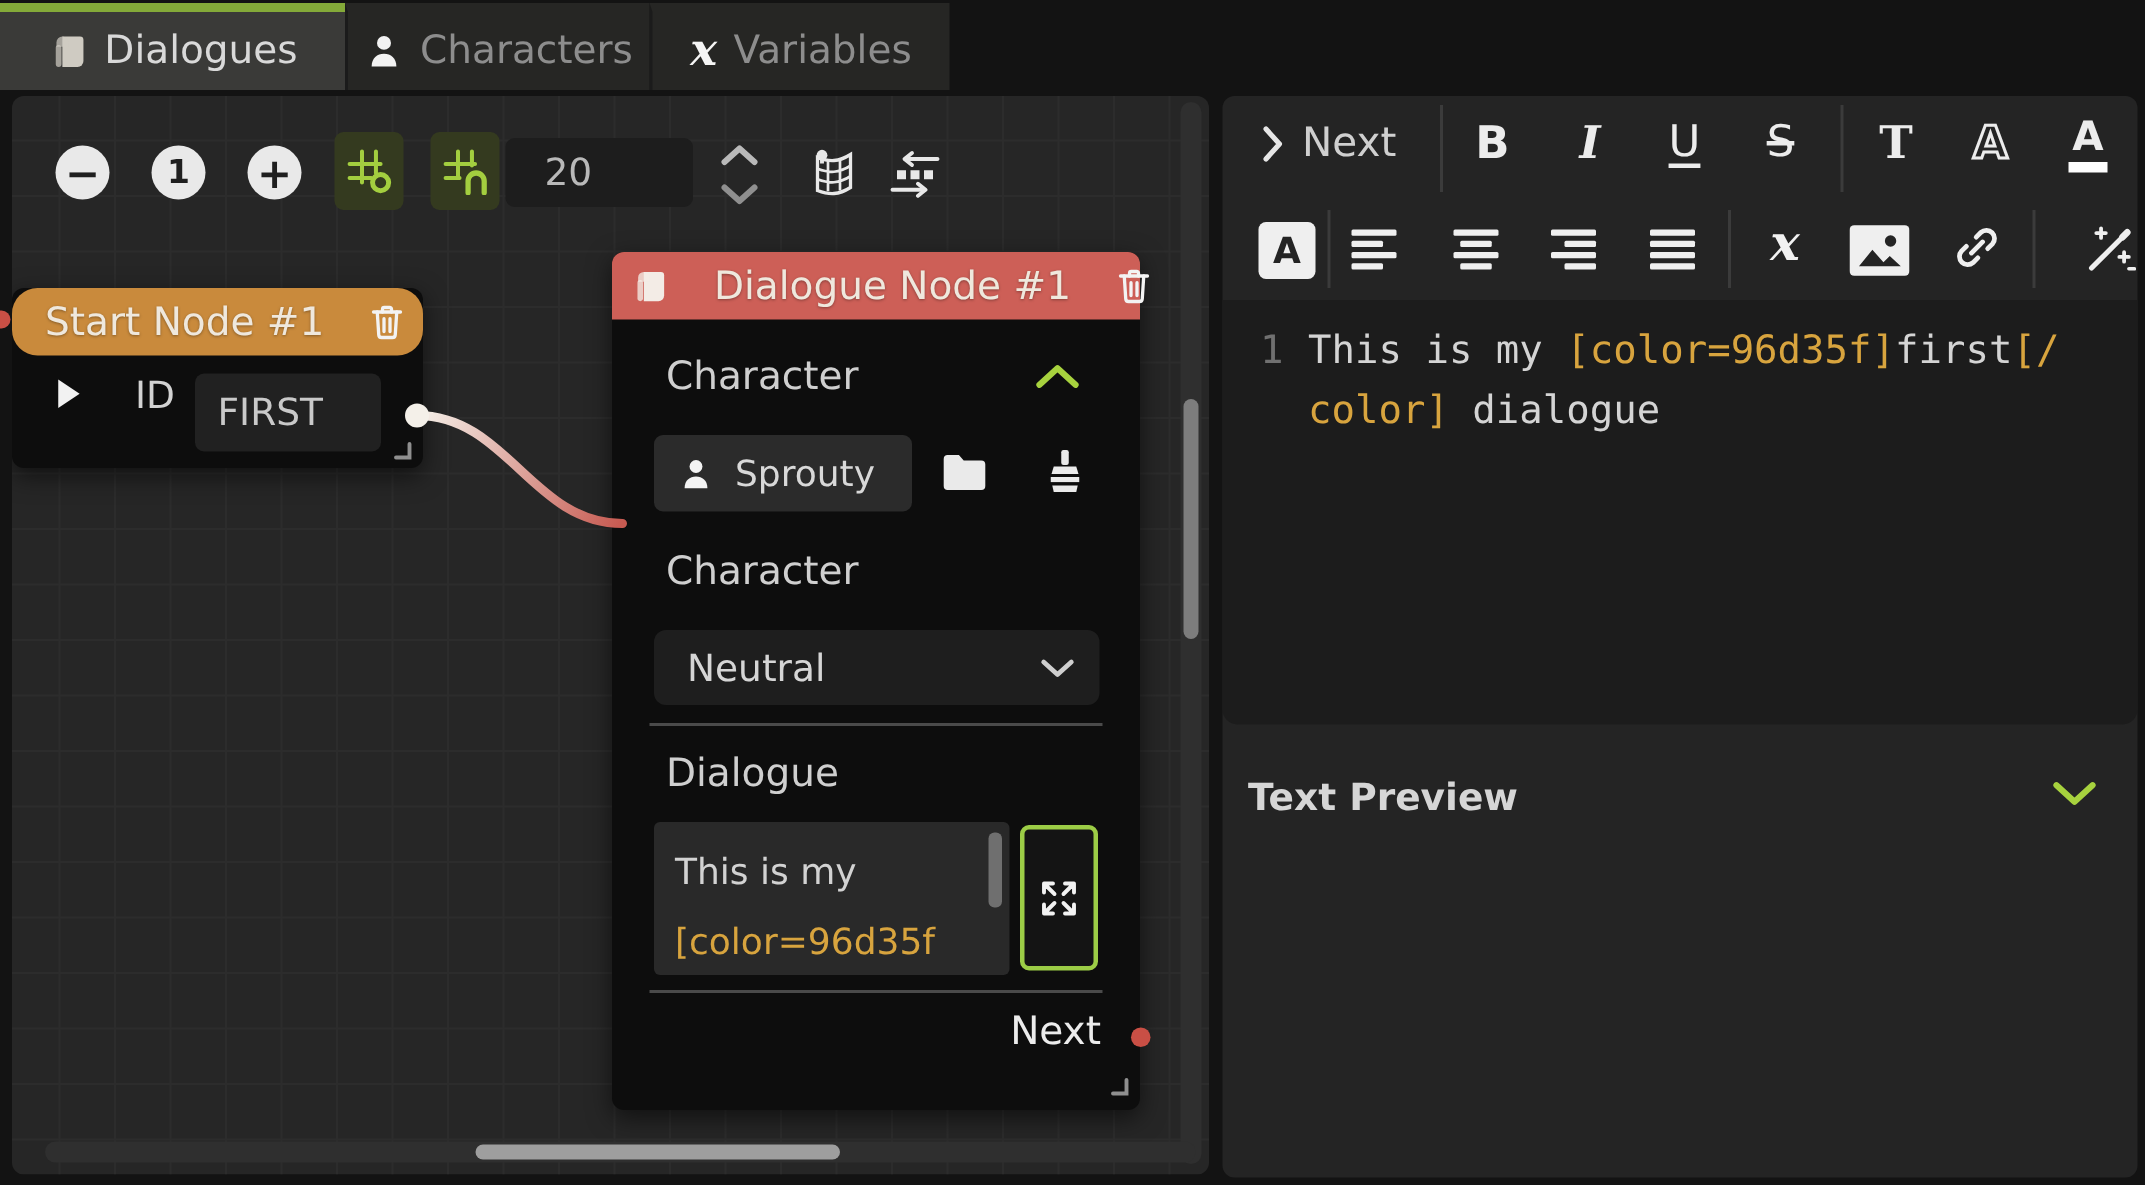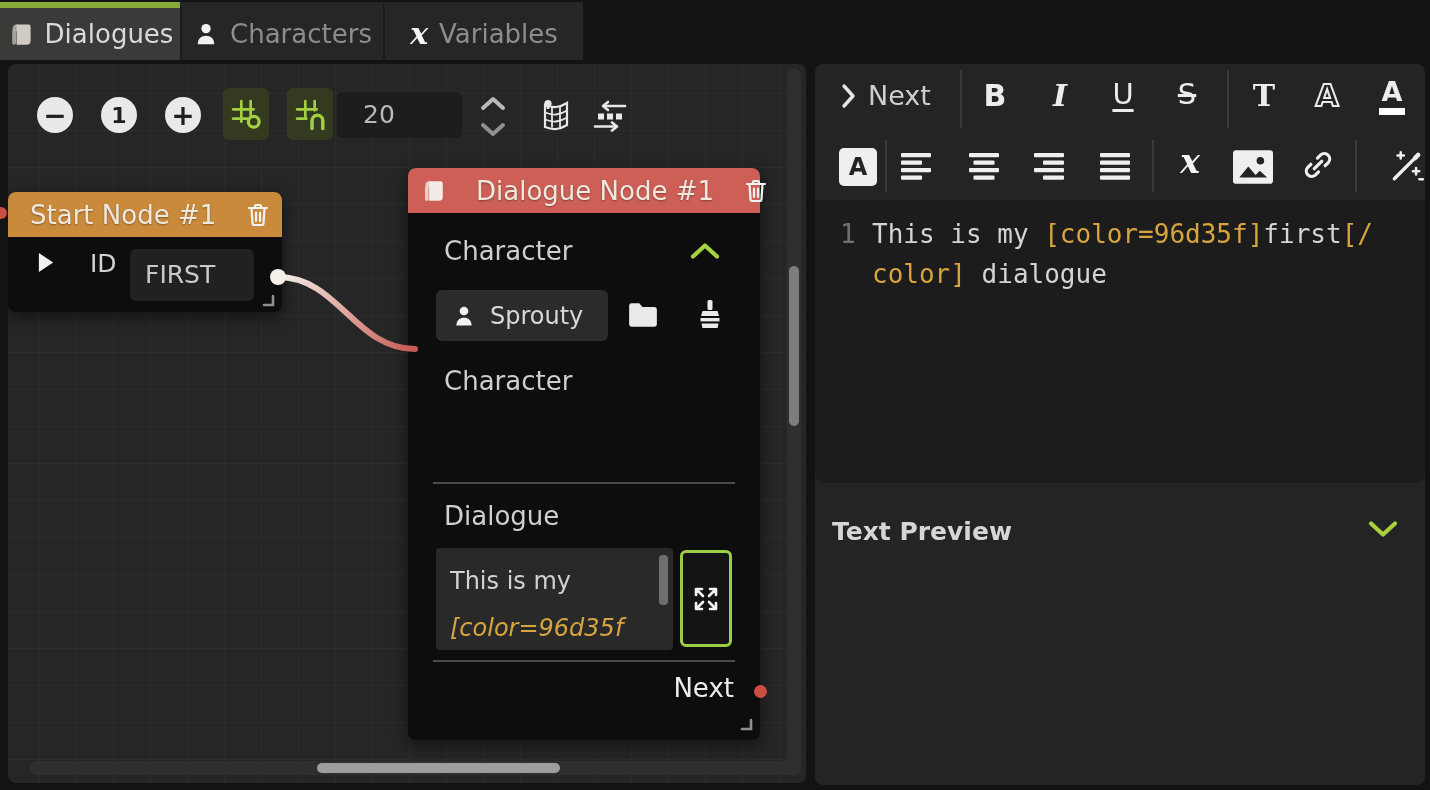--- a/index.html
+++ b/index.html
@@ -74,21 +74,21 @@
   .select{
     position:absolute;left:28px;top:252px;width:297px;height:50px;background:#1e1e1e;border-radius:8px;
     display:flex;align-items:center;color:#d5d5d5;font-size:25px;padding:0 16px 0 22px;box-sizing:border-box;cursor:pointer;
   }
   .select .grow{flex:1;}
   .textarea{
     position:absolute;left:28px;top:380px;width:237px;height:102px;background:#292929;border-radius:4px;
     padding:10px 14px;box-sizing:border-box;font-size:24px;line-height:47px;overflow:hidden;cursor:text;
   }
   .ta-line1{color:#d2d2d2;white-space:nowrap;}
-  .ta-line2{color:#d8a43e;white-space:nowrap;font-style:italic;}
+  .ta-line2{color:#d8a43e;white-space:nowrap;}
   .ta-thumb{position:absolute;right:5px;top:7px;width:9px;height:50px;background:#6f6f6f;border-radius:4px;}
   .expand-btn{
     position:absolute;left:272px;top:382px;width:52px;height:97px;box-sizing:border-box;
     border:3px solid #9ccd46;border-radius:6px;background:#141414;
     display:flex;align-items:center;justify-content:center;color:#f2f2f2;cursor:pointer;
   }
   .wires{position:absolute;left:0;top:0;pointer-events:none;}
 
   .sb-track{position:absolute;background:#2f2f2f;border-radius:7px;}
   .sb-thumb{position:absolute;border-radius:5px;background:#7d7d7d;}
@@ -124,21 +124,21 @@
   .preview-head{position:absolute;left:17px;top:453px;font-size:25px;font-weight:bold;color:#d6d6d6;}
   .preview-box{position:absolute;left:5px;top:494px;width:592px;height:219px;background:#1c1c1c;border-radius:8px;}
   .preview-text{position:absolute;left:14px;top:22px;font-size:26px;color:#d4d4d4;white-space:pre;}
   .pv-green{color:#96d35f;}
   .green{color:#a7d23e;}
 </style>
 </head>
 <body>
 
 <div class="tabbar">
-  <div class="tab active" style="width:180px">
+  <div class="tab active" style="width:230px">
     <span class="ticon">
       <svg width="27" height="27" viewBox="0 0 24 24" fill="currentColor">
           <path d="M8.5 3H19a2 2 0 0 1 2 2v12.5a3.5 3.5 0 0 1-3.5 3.5H8.5z"></path>
           <path d="M8.5 3A3.5 3.5 0 0 0 5 6.5V9h7V6.5A3.5 3.5 0 0 0 8.5 3z" opacity=".72"></path>
           <rect x="4.6" y="8" width="3.4" height="13" rx="1.7" opacity=".72"></rect>
         </svg>
     </span>
     <span>Dialogues</span>
   </div>
   <div class="tab" style="width:203px">
@@ -152,21 +152,21 @@
   </div>
   <div class="tab" style="width:200px">
     <span class="xglyph">x</span>
     <span>Variables</span>
   </div>
 </div>
 
 <div class="canvas">
 
   <div class="node" style="left:0;top:128px;width:274px;height:120px;">
-    <div class="node-header" style="background:#c98a3c;padding-left:22px;">
+    <div class="node-header" style="background:#c98a3c;padding-left:22px;border-radius:17px;">
       <span class="node-title">Start Node #1</span>
       <span class="trash">
         <svg width="24" height="26" viewBox="0 0 24 26" fill="none" stroke="currentColor" stroke-width="2.2" stroke-linecap="round">
             <path d="M3 6h18"></path>
             <path d="M9 6V4.2A1.2 1.2 0 0 1 10.2 3h3.6A1.2 1.2 0 0 1 15 4.2V6"></path>
             <path d="M5.5 6l1 15.2A1.9 1.9 0 0 0 8.4 23h7.2a1.9 1.9 0 0 0 1.9-1.8L18.5 6"></path>
             <path d="M10 10.5v8.5M14 10.5v8.5"></path>
           </svg>
       </span>
     </div>
@@ -228,20 +228,28 @@
     <span class="abs" style="left:288px;top:130px;color:#eaeaea;cursor:pointer;">
       <svg width="28" height="32" viewBox="0 0 26 32" fill="currentColor">
           <rect x="10.5" y="2" width="5" height="10" rx="1.5"></rect>
           <path d="M5.5 13h15l1.5 5h-18z"></path>
           <rect x="3.5" y="20" width="19" height="3.4"></rect>
           <path d="M4.5 25.6h17l-1 4.4h-15z"></path>
         </svg>
     </span>
 
     <div class="nlabel" style="left:36px;top:198px;">Character</div>
+    <div class="select">
+      <span class="grow">Neutral</span>
+      <span style="color:#cfcfcf;">
+        <svg width="24" height="15" viewBox="0 0 26 15" fill="none" stroke="currentColor" stroke-width="3.4" stroke-linecap="round" stroke-linejoin="round">
+            <path d="M3 3l10 9L23 3"></path>
+          </svg>
+      </span>
+    </div>
     <div class="divider" style="left:25px;top:314px;width:302px;"></div>
 
     <div class="nlabel" style="left:36px;top:333px;">Dialogue</div>
     <div class="textarea">
       <div class="ta-line1">This is my</div>
       <div class="ta-line2">[color=96d35f</div>
       <div class="ta-thumb"></div>
     </div>
     <div class="expand-btn">
       <span>

